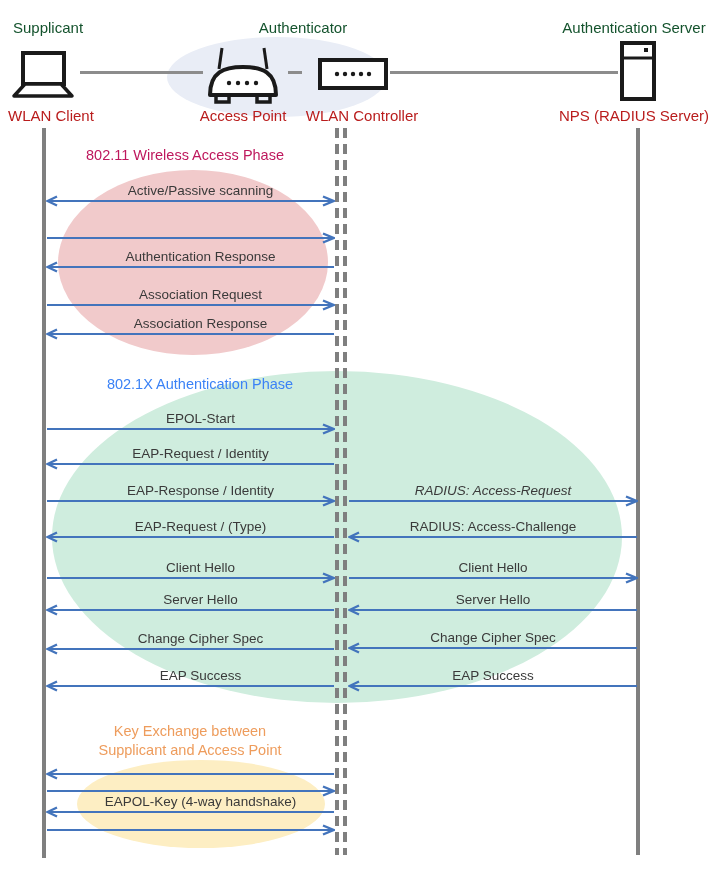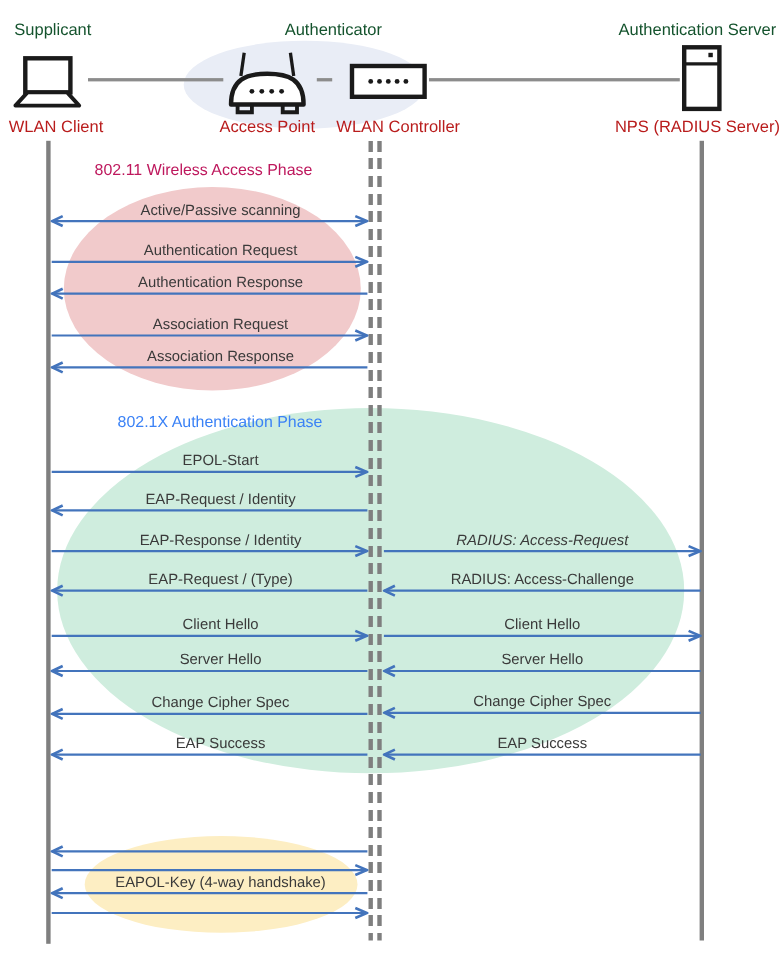--- a/index.html
+++ b/index.html
@@ -75,29 +75,32 @@
     <rect x="26" y="8" width="4" height="4" fill="#1A1A1A"></rect>
   </svg>
 
   <div class="node-label" style="left:8px;top:107px;">WLAN Client</div>
   <div class="node-label centered" style="left:243px;top:107px;">Access Point</div>
   <div class="node-label centered" style="left:362px;top:107px;">WLAN Controller</div>
   <div class="node-label centered" style="left:634px;top:107px;">NPS (RADIUS Server)</div>
 
   <div class="phase-title centered" style="left: 185px; top: 146px; color: #be185d;">802.11 Wireless Access Phase</div>
   <div class="phase-title centered" style="left: 200px; top: 375px; color: #3b82f6;">802.1X Authentication Phase</div>
+  <div class="phase-title centered" style="left: 190px; top: 722px; color: rgb(238, 156, 92);">
+    <div>Key Exchange between</div>
+    <div>Supplicant and Access Point</div>
+  </div>
 
   <div id="message-layer">
       <div class="msg-label" style="left: 57px; width: 287px; top: 183px;">Active/Passive scanning</div>
       <svg width="289" height="14" class="msg-arrow" style="left: 46px; top: 194px;">
         <line x1="1" y1="7" x2="288" y2="7" stroke="#4374BC" stroke-width="2"></line>
         <polyline points="277,2.5 287.5,7 277,11.5" fill="none" stroke="#4374BC" stroke-width="2.4"></polyline>
         <polyline points="11,2.5 1.5,7 11,11.5" fill="none" stroke="#4374BC" stroke-width="2.4"></polyline>
       </svg>
-      <div class="msg-label" style="left: 57px; width: 287px; top: 220px;">Authentication Request</div>
       <svg width="289" height="14" class="msg-arrow" style="left: 46px; top: 231px;">
         <line x1="1" y1="7" x2="288" y2="7" stroke="#4374BC" stroke-width="2"></line>
         <polyline points="277,2.5 287.5,7 277,11.5" fill="none" stroke="#4374BC" stroke-width="2.4"></polyline>
       </svg>
       <div class="msg-label" style="left: 57px; width: 287px; top: 249px;">Authentication Response</div>
       <svg width="289" height="14" class="msg-arrow" style="left: 46px; top: 260px;">
         <line x1="1" y1="7" x2="288" y2="7" stroke="#4374BC" stroke-width="2"></line>
         <polyline points="11,2.5 1.5,7 11,11.5" fill="none" stroke="#4374BC" stroke-width="2.4"></polyline>
       </svg>
       <div class="msg-label" style="left: 57px; width: 287px; top: 287px;">Association Request</div>

